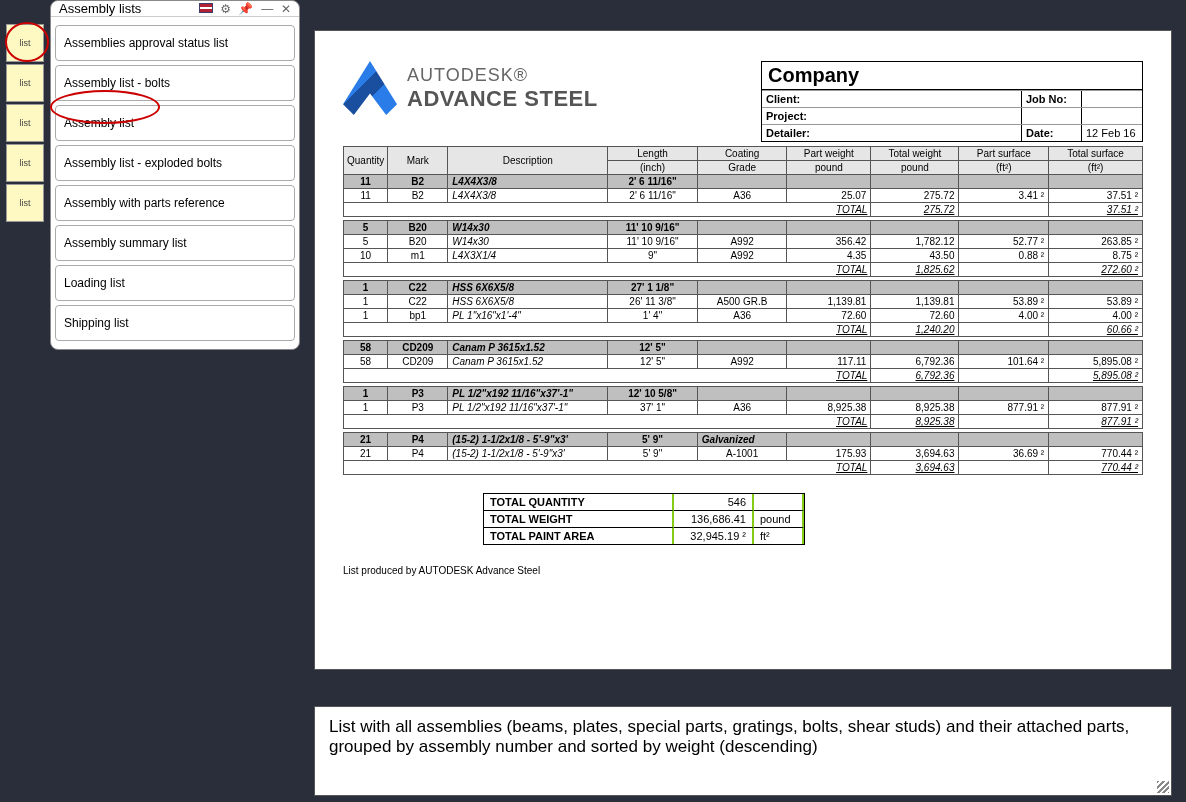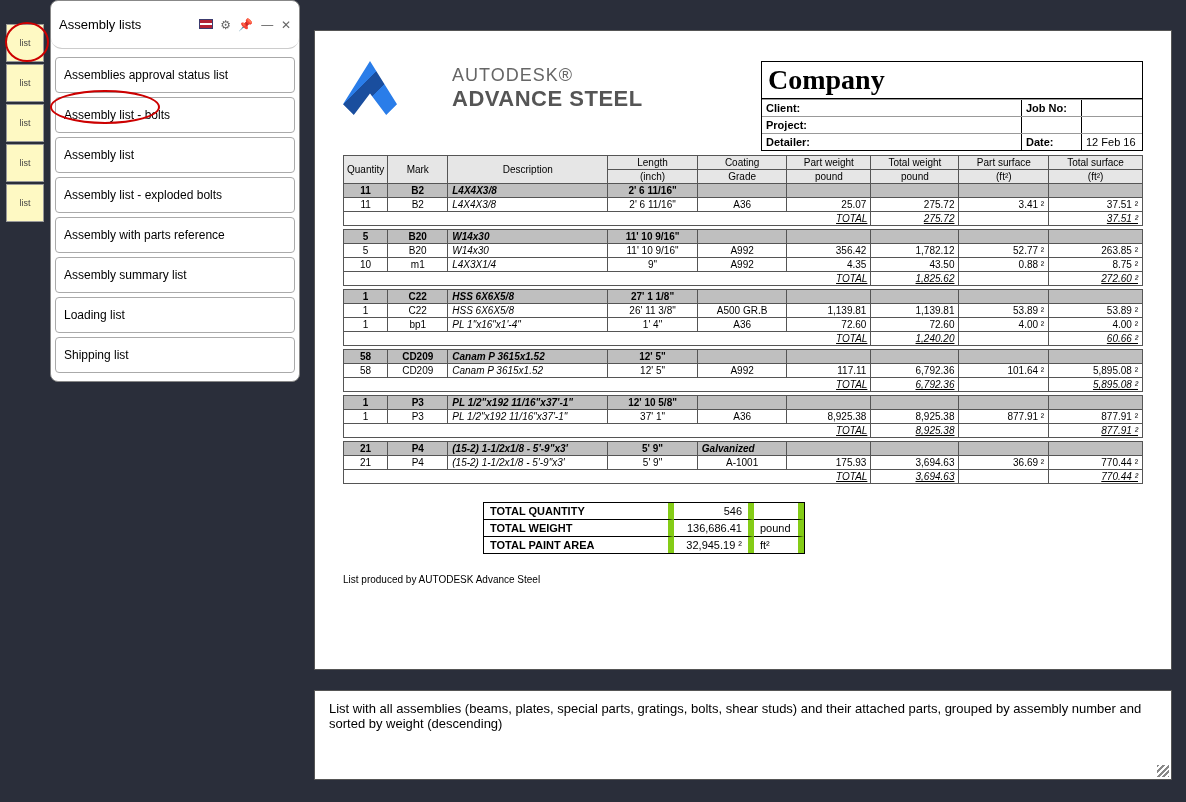--- a/index.html
+++ b/index.html
@@ -2,23 +2,22 @@
 <html><head>
 <meta charset="utf-8">
 <style>
   * { box-sizing: border-box; font-family: Arial, sans-serif; }
   body { margin: 0; padding: 0; background: #2a2e3a; width: 1186px; height: 802px; overflow: hidden; }
   .panel {
     position: absolute; left: 50px; top: 0; width: 250px; background: #fff;
     border-radius: 8px; border: 1px solid #888;
   }
   .panel-header {
-    display: flex; align-items: center; padding: 16px 8px; font-size: 13px;
+    display: flex; align-items: center; padding: 0 8px; font-size: 13px;
     border-bottom: 1px solid #ccc;
-    border-radius: 11px;
   }
   .panel-title { flex: 1; }
   .panel-icons span { margin-left: 4px; font-size: 12px; color: #666; cursor: pointer; }
   .flag { width: 14px; height: 10px; display: inline-block; background: linear-gradient(to bottom, #b22234 33%, #fff 33%, #fff 66%, #b22234 66%); border: 0.5px solid #3c3b6e; }
   .list-items { padding: 4px; }
   .list-item {
     border: 1px solid #aaa; border-radius: 4px; padding: 10px 8px; margin: 4px 0;
     font-size: 12px; cursor: pointer; background: #fff;
   }
   .icon-strip {
@@ -31,56 +30,56 @@
   }
   .circle-mark {
     position: absolute; border: 2px solid #c00; border-radius: 50%;
     pointer-events: none;
   }
   .report {
     position: absolute; left: 314px; top: 30px; width: 858px; height: 640px;
     background: #fff; border: 1px solid #555; padding: 30px 28px; overflow: auto;
   }
   .report-header { display: flex; align-items: flex-start; }
-  .logo-block { display: flex; align-items: center; gap: 45px; }
+  .logo-block { display: flex; align-items: center; }
   .adsk-logo {
     width: 54px; height: 54px; display: inline-block; margin-right: 10px;
     background: linear-gradient(135deg, #2a7de9 40%, #1a4e9e 40% 60%, #2a7de9 60%);
     clip-path: polygon(50% 0%, 100% 80%, 80% 100%, 50% 60%, 20% 100%, 0 80%);
   }
   .brand-text .line1 { font-size: 18px; letter-spacing: 1px; color: #666; }
   .brand-text .line2 { font-size: 22px; font-weight: bold; color: #555; letter-spacing: .5px; text-align: center; }
   .company-box { margin-left: auto; border: 1px solid #000; font-size: 11px; }
-  .company-title { font-size: 28px; font-weight: bold; padding: 2px 6px; border-bottom: 1px solid #000; font-family: Liberation Serif, serif; }
+  .company-title { font-size: 20px; font-weight: bold; padding: 2px 6px; border-bottom: 1px solid #000; font-family: Liberation Sans, sans-serif; }
   .info-row { display: flex; border-top: 1px solid #999; }
   .info-row:first-of-type { border-top: none; }
   .info-cell { padding: 2px 4px; border-right: 1px solid #000; }
   .info-cell:last-child { border-right: none; }
   .info-lbl { width: 260px; font-weight: bold; }
   .info-lbl2 { width: 60px; font-weight: bold; }
   .info-val { width: 60px; }
   table.data { width: 100%; border-collapse: collapse; font-size: 10px; margin-top: 4px; }
   table.data th, table.data td { border: 1px solid #555; padding: 1px 3px; text-align: center; }
   table.data th { background: #e6e6e6; font-weight: normal; }
   .group-head td { background: #bfbfbf; font-weight: bold; text-align: left; }
   .group-head td:first-child, .group-head td:nth-child(2), .group-head td:nth-child(4) { text-align: center; }
   .total-row td { border: none; font-style: italic; text-decoration: underline; text-align: right; padding-right: 6px; }
   .num { text-align: right !important; padding-right: 4px !important; }
   .desc { text-align: left !important; padding-left: 4px !important; font-style: italic; }
   .summary-box { margin: 14px 0 0 140px; border: 1px solid #000; display: inline-block; font-size: 11px; }
   .summary-box .srow { display: flex; }
-  .summary-box .srow > div { padding: 2px 6px; border-top: 1px solid #000; border-right: 6px solid #84cc16; }
+  .summary-box .srow > div { padding: 2px 6px; border-top: 1px solid #000; border-right: 2px solid #84cc16; }
   .summary-box .srow:first-child > div { border-top: none; }
   .summary-box .slbl { width: 190px; font-weight: bold; }
   .summary-box .sval { width: 80px; text-align: right; }
   .summary-box .sunit { width: 50px; border-right: none; }
   .footnote { font-size: 10px; margin-top: 20px; }
   .desc-box {
-    position: absolute; left: 314px; top: 690px; width: 858px; height: 90px;
-    background: #fff; border: 1px solid #555; padding: 10px 14px; font-size: 13px;
+    position: absolute; left: 314px; top: 706px; width: 858px; height: 90px;
+    background: #fff; border: 1px solid #555; padding: 10px 14px; font-size: 17px;
   }
   .resize-grip {
     position: absolute; right: 2px; bottom: 2px; width: 12px; height: 12px;
     background: repeating-linear-gradient(135deg, #888 0 2px, transparent 2px 4px);
   }
 </style>
 </head>
 <body>
 
 <div class="icon-strip">

